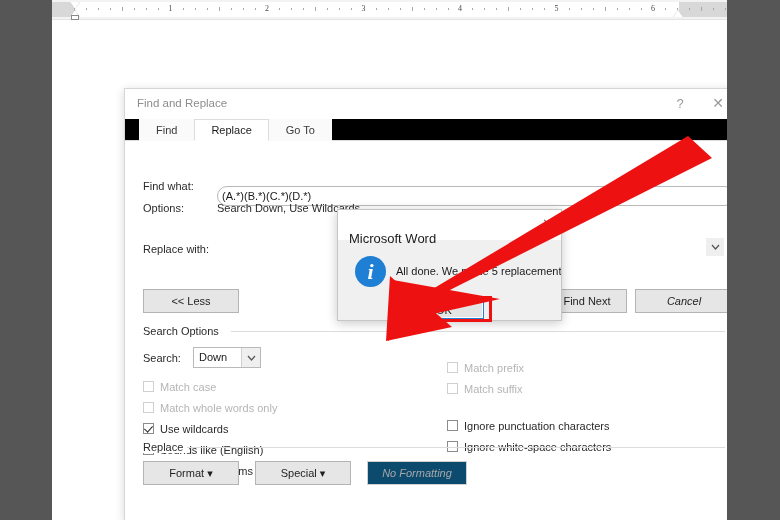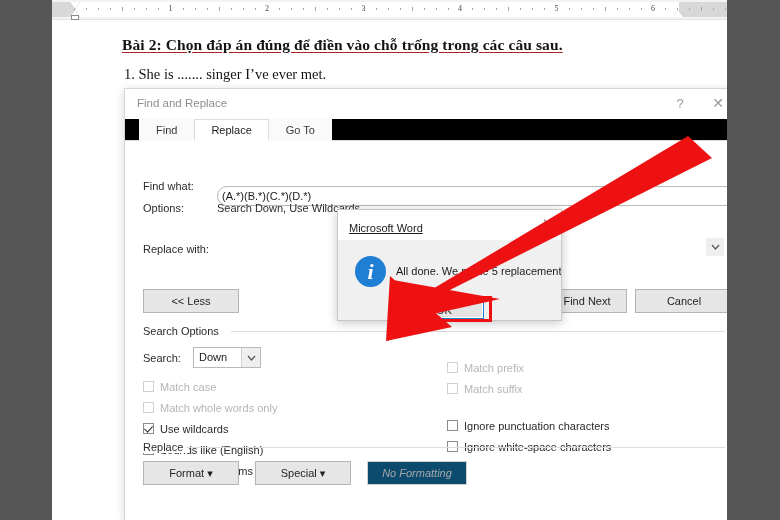--- a/index.html
+++ b/index.html
@@ -217,22 +217,22 @@
     position: absolute;
     left: 285px; top: 209px; width: 225px; height: 112px;
     background: #f0f0f0;
     border: 1px solid #c6c6c6;
     box-shadow: 0 2px 10px rgba(0,0,0,0.22);
   }
   #msgbox-title {
     position: relative; height: 30px; background: #ffffff;
   }
   #msgbox-title .t {
-    position: absolute; left: 11px; top: 12px;
-    font-size: 11px; color: #1a1a1a; text-decoration: underline;
+    position: absolute; left: 11px; top: 21px;
+    font-size: 13px; color: #1a1a1a;
   }
   #msgbox-title .x {
     position: absolute; right: 8px; top: 6px;
     font-size: 13px; color: #6f6f6f;
   }
   #msg-icon {
     position: absolute; left: 17px; top: 46px;
     width: 31px; height: 31px; border-radius: 50%;
     background: #1f7fd4;
     color: #ffffff; font-family: "Liberation Serif", serif;
@@ -327,24 +327,20 @@
           <div class="tick" style="left: 649px; height: 4px; top: 7px;"></div>
           <div class="tick" style="left: 661px;"></div>
           <div class="tick" style="left: 673px;"></div>
         </div>
       <div class="indent-top" style="left:18px; top:2px;"></div>
       <div class="indent-bot" style="left:18px; top:10px;"></div>
       <div class="indent-sq" style="left:19px; top:15px;"></div>
       <div class="indent-bot" style="left:621px; top:10px;"></div>
     </div>
 
-    <div id="doc-text">
-      <div class="doc-heading">Bài 2: Chọn đáp án đúng để điền vào chỗ trống trong các câu sau.</div>
-      <div class="doc-line">1. She is ....... singer I’ve ever met.</div>
-    </div>
 
     <div id="far-dialog">
 
       <div id="far-titlebar">
         <div id="far-title">Find and Replace</div>
         <div class="tb-btn tb-help">?</div>
         <div class="tb-btn tb-close">✕</div>
       </div>
 
       <div id="far-tabs">
@@ -366,21 +362,21 @@
         <div class="combo-arrow" style="left:581px; top:97px; width:18px; height:18px; border:0;">
           <svg width="9" height="6" viewBox="0 0 9 6">
               <path d="M1 1 L4.5 5 L8 1" fill="none" stroke="#555" stroke-width="1.2"></path>
             </svg>
         </div>
 
         <div class="btn" style="left:18px; top:148px; width:96px;">&lt;&lt; Less</div>
         <div class="btn" style="left:258px; top:148px; width:96px;">Replace</div>
         <div class="btn" style="left:366px; top:148px; width:96px;">Replace All</div>
         <div class="btn" style="left:422px; top:148px; width:80px;">Find Next</div>
-        <div class="btn" style="left:510px; top:148px; width:98px;">Cancel</div>
+        <div class="btn" style="left:510px; top:148px; width:98px;font-style:italic;">Cancel</div>
 
         <div class="group-title" style="left:18px; top:184px;">Search Options</div>
         <div class="group-rule" style="left:106px; top:190px; width:494px;"></div>
 
         <div class="search-label" style="left:18px; top:211px;">Search:</div>
         <div class="select" style="left:68px; top:206px; width:68px;">
           <span>Down</span>
           <span class="arrow">
             <svg width="9" height="6" viewBox="0 0 9 6">
                 <path d="M1 1 L4.5 5 L8 1" fill="none" stroke="#555" stroke-width="1.2"></path>

